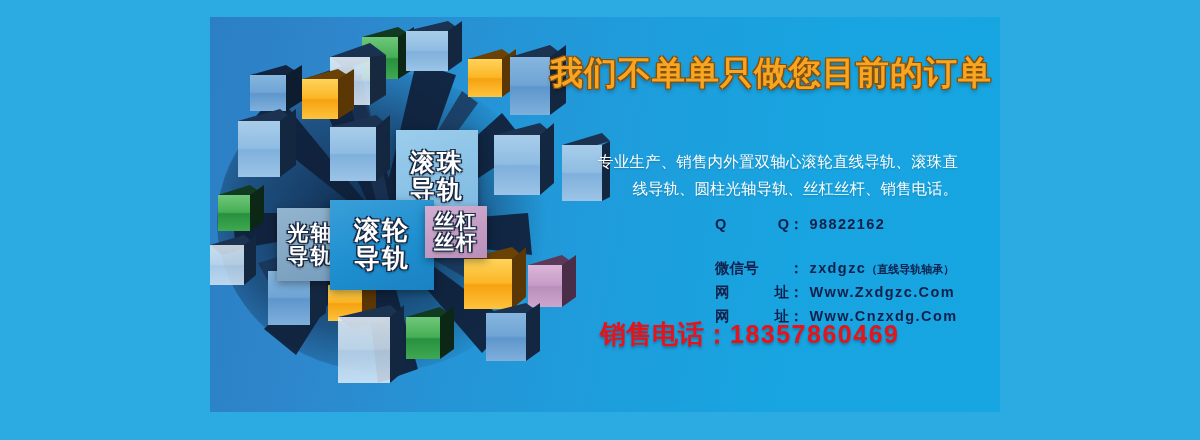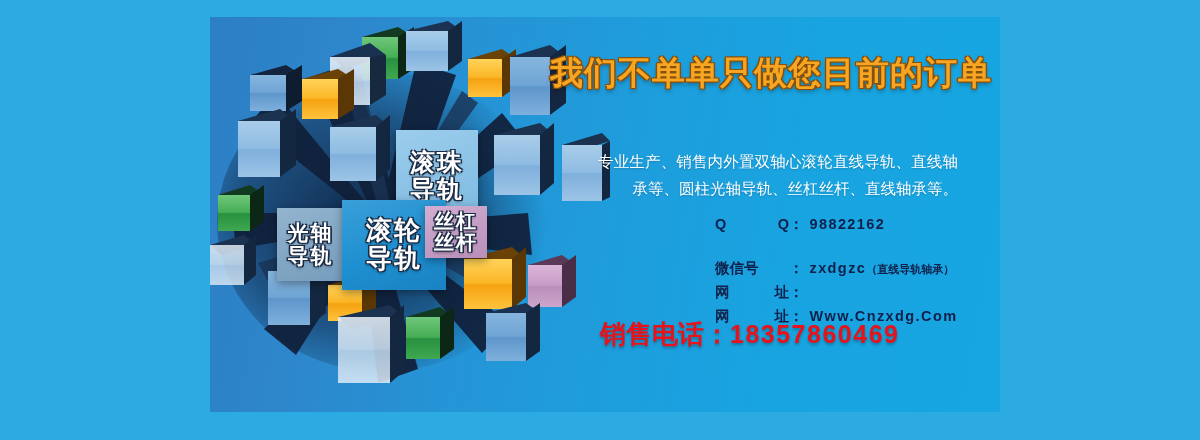--- a/index.html
+++ b/index.html
@@ -40,21 +40,21 @@
     background:linear-gradient(160deg,#9CCDEC 0%,#8AC2E6 55%,#7FB9E1 100%);
     font-size:25px;
     margin-top:25px;
   }
   #tile-guangzhou{ 
     left:67px;top:191px;width:67px;height:73px;
     background:linear-gradient(160deg,#93B4CE 0%,#82A7C5 55%,#769DBC 100%);
     font-size:21px;
   }
   #tile-gunlun{   
-    left:132px;top:183px;width:104px;height:90px;
+    left:120px;top:183px;width:104px;height:90px;
     background:linear-gradient(160deg,#3A9FD8 0%,#1E8FD0 55%,#1A82C2 100%);
     font-size:26px;
   }
   #tile-sigang{   
     left:215px;top:189px;width:62px;height:52px;
     background:linear-gradient(160deg,#D4AED2 0%,#C49CC3 55%,#B98FB9 100%);
     font-size:20px;
   }
 
   
@@ -307,21 +307,21 @@
     </div>
     <div class="tile" id="tile-sigang">
       <span>丝杠</span>
       <span>丝杆</span>
     </div>
 
     <div id="copy">
 
       <div class="headline" id="headline1">我们不单单只做您目前的订单</div>
 
-      <div id="intro">专业生产、销售内外置双轴心滚轮直线导轨、直线轴承等、圆柱光轴导轨、丝杠丝杆、直线轴承等。</div>
+      <div id="intro">专业生产、销售内外置双轴心滚轮直线导轨、滚珠直线导轨、圆柱光轴导轨、丝杠丝杆、销售电话。</div>
 
       <div id="contact">
 
         <div class="crow">
           <span class="clabel">
             <em>Q</em>
             <em>Q</em>
           </span>
           <span class="ccolon">：</span>
           <span class="cval">98822162</span>
@@ -336,20 +336,21 @@
           <span class="cval">zxdgzc</span>
           <span class="cnote">（直线导轨轴承）</span>
         </div>
 
         <div class="crow">
           <span class="clabel">
             <em>网</em>
             <em>址</em>
           </span>
           <span class="ccolon">：</span>
+          <span class="cval">Www.Zxdgzc.Com</span>
         </div>
 
         <div class="crow">
           <span class="clabel">
             <em>网</em>
             <em>址</em>
           </span>
           <span class="ccolon">：</span>
           <span class="cval">Www.Cnzxdg.Com</span>
         </div>

